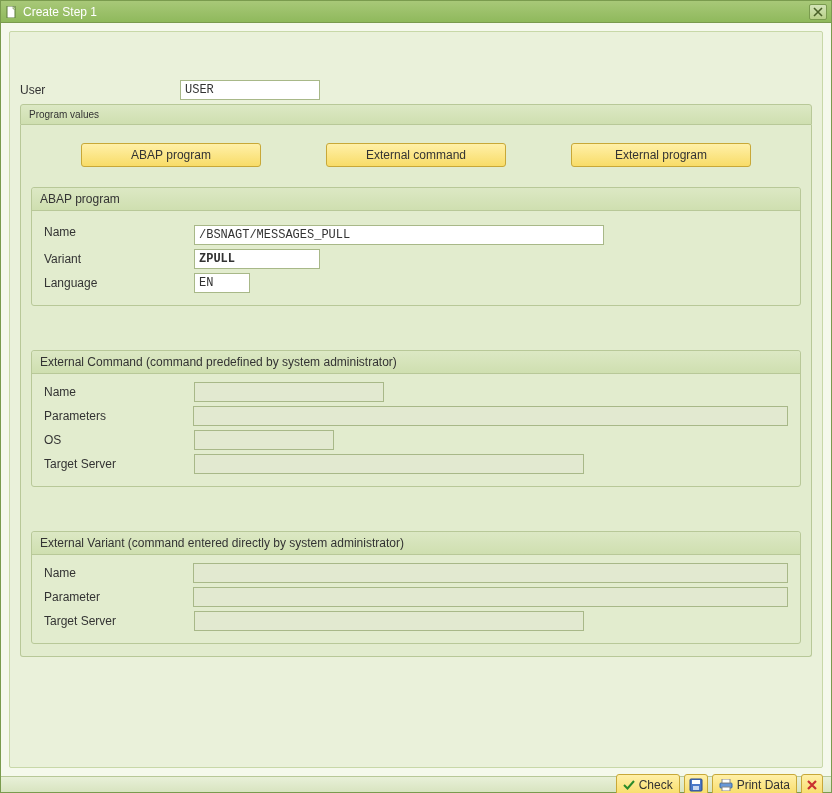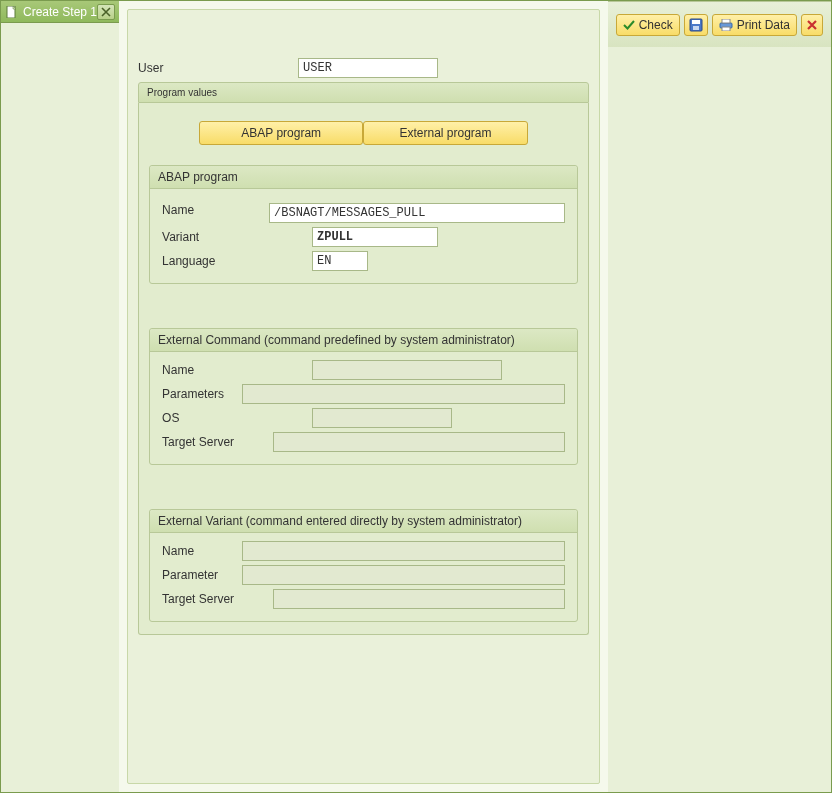--- a/index.html
+++ b/index.html
@@ -9,21 +9,21 @@
     font-size: 12px;
     background: #f0f0f0;
     color: #333;
   }
   .window {
     width: 832px;
     height: 793px;
     background: #e8f0d8;
     border: 1px solid #7a9b4e;
     display: flex;
-    flex-direction: row;
+    flex-direction: column;
     position: relative;
   }
   .titlebar {
     height: 22px;
     background: linear-gradient(to bottom, #a8c878 0%, #8fb95c 100%);
     display: flex;
     align-items: center;
     padding: 0 4px;
     color: #fff;
     font-size: 12px;
@@ -137,21 +137,21 @@
     font-size: 12px;
     border-radius: 3px 3px 0 0;
   }
   .subgroup-body {
     padding: 8px 12px;
   }
   .subgroup-body .row .label {
     width: 150px;
   }
   .footer {
-    height: 46px;
+    height: 16px;
     background: linear-gradient(to bottom, #e8f0d8, #d8e4c0);
     border-top: 1px solid #b8c898;
     display: flex;
     align-items: center;
     justify-content: flex-end;
     padding: 0 8px;
     gap: 4px;
   }
   .footer-btn {
     height: 22px;
@@ -199,20 +199,21 @@
       <div class="row">
         <div class="label">User</div>
         <input class="text-input" style="width: 140px;" value="USER">
       </div>
 
       <div class="section-header">Program values</div>
       <div class="section-body">
 
         <div class="btn-row">
           <button class="yellow-btn">ABAP program</button>
+          <button class="yellow-btn">External command</button>
           <button class="yellow-btn">External program</button>
         </div>
 
         <div class="subgroup">
           <div class="subgroup-header">ABAP program</div>
           <div class="subgroup-body">
             <div class="row">
               <div class="label">Name</div>
               <input class="text-input" style="width: 410px; margin-top: 6px;" value="/BSNAGT/MESSAGES_PULL">
             </div>

